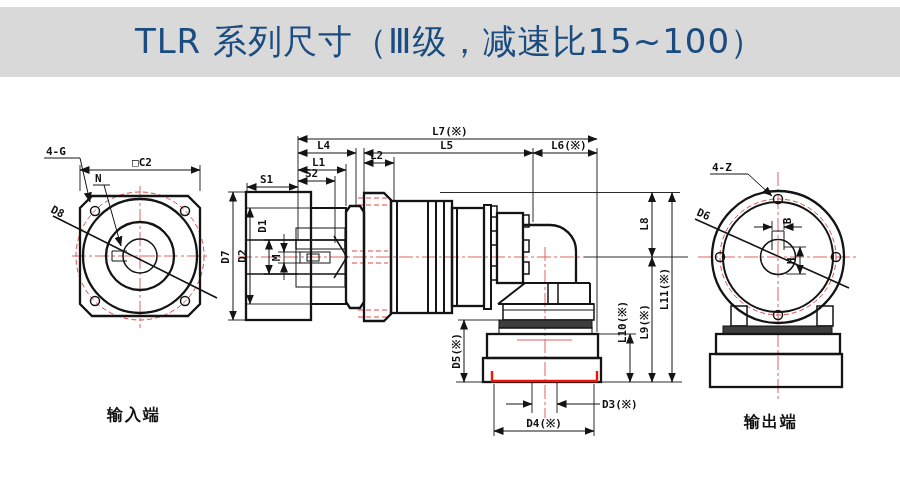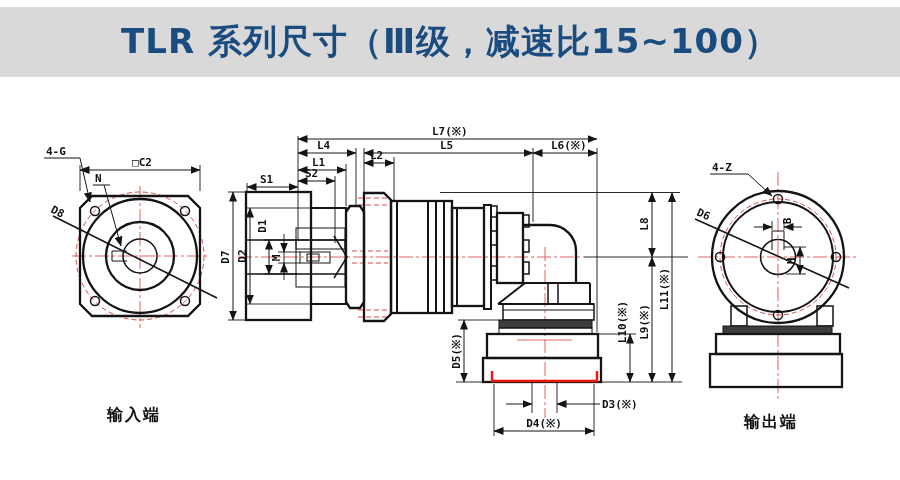--- a/index.html
+++ b/index.html
@@ -1,20 +1,20 @@
 <!DOCTYPE html>
 <html><head>
 <meta charset="utf-8">
 <style>
   html,body { margin:0; padding:0; background:#ffffff; }
   .stage { position:relative; width:900px; height:480px; background:#ffffff; overflow:hidden;
            font-family:"DejaVu Sans", sans-serif; }
   .banner { position:absolute; left:0; top:7px; width:900px; height:70px; background:#d9d9d9;
             display:flex; align-items:center; justify-content:center; }
-  .banner h1 { margin:0; font-size:34px; font-weight:bold; color:#1a4c80; letter-spacing:1px;
+  .banner h1 { margin:0; font-size:34px; font-weight:normal; color:#1a4c80; letter-spacing:1px;
                font-family:"DejaVu Sans", sans-serif; }
   svg { position:absolute; left:0; top:0; }
   
   .ol  { stroke:#141414; stroke-width:2;   fill:none; stroke-linejoin:miter; }
   .olw { stroke:#141414; stroke-width:2.3; fill:none; }
   .md  { stroke:#141414; stroke-width:1.5; fill:none; }
   .thin{ stroke:#141414; stroke-width:1;   fill:none; }
   .ext { stroke:#141414; stroke-width:0.9; fill:none; }
   .dim { stroke:#141414; stroke-width:1;   fill:none; }
   .cl  { stroke:#e06262; stroke-width:1;   fill:none; stroke-dasharray:14 3 3 3; }

